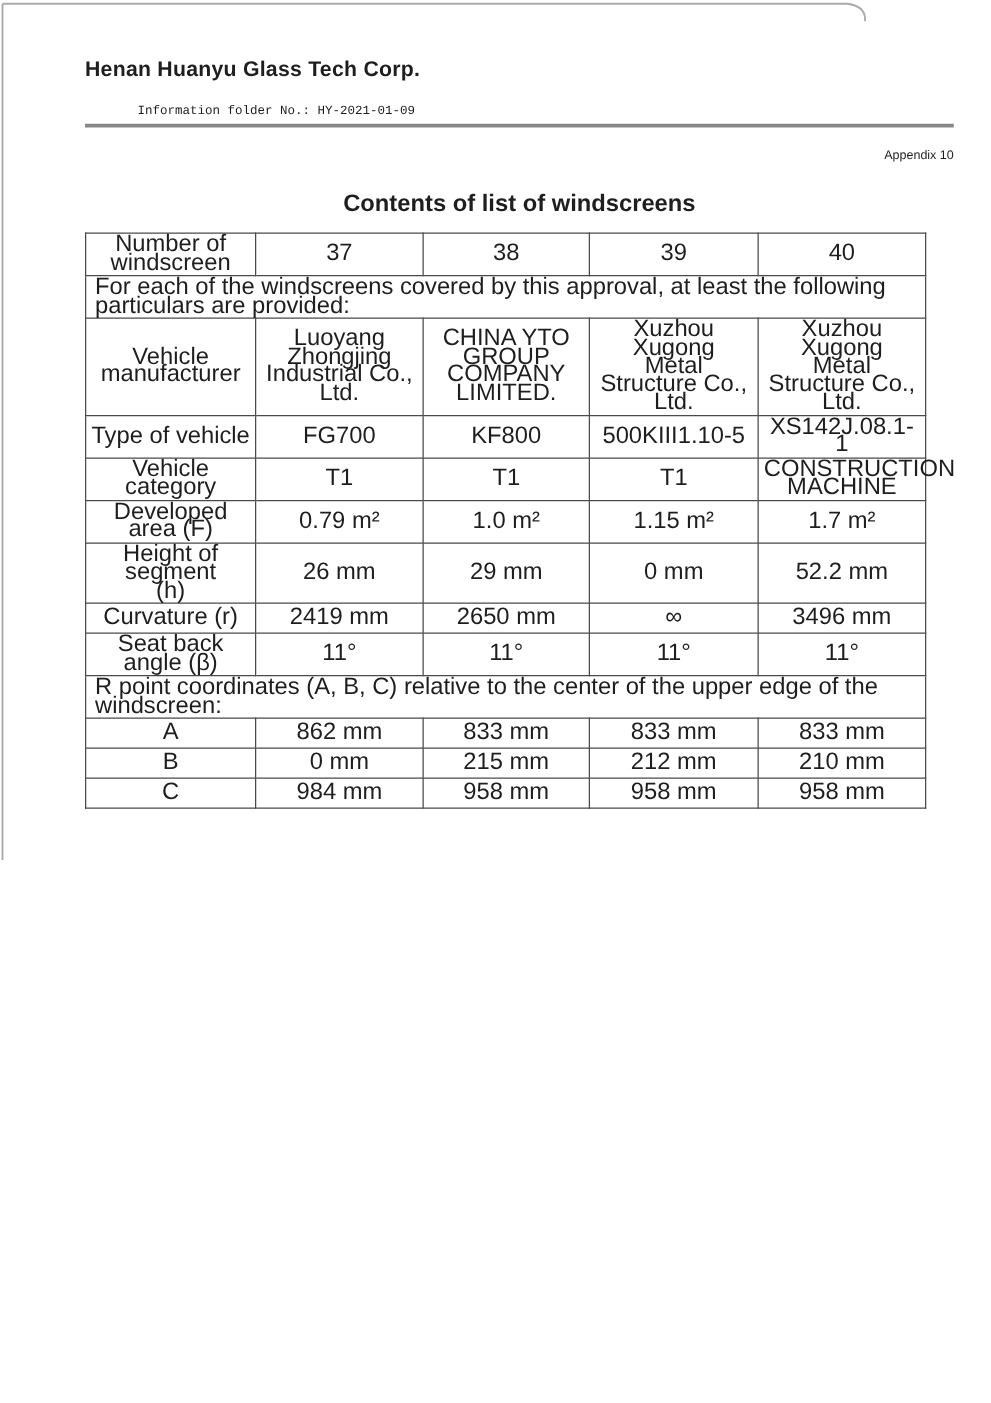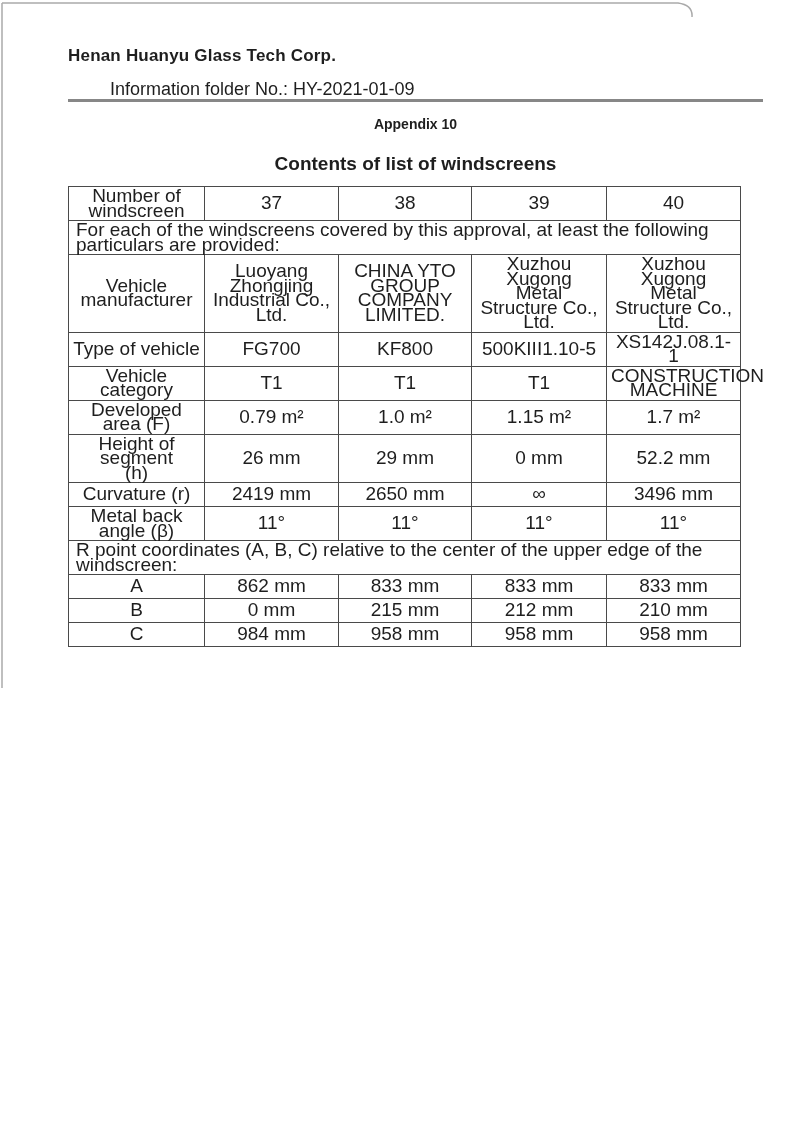--- a/index.html
+++ b/index.html
@@ -20,29 +20,29 @@
   .doc-title {
     margin-top: 46px;
     text-align: left;
     font-size: 17px; font-weight: bold;
     line-height: 20px;
     letter-spacing: 0.2px;
   }
   .info-row {
     margin-top: 16px;
     display: flex; justify-content: space-between; align-items: flex-start;
-    font-size: 18px; line-height: 15px;
+    font-size: 10px; line-height: 15px; font-family: Liberation Mono, monospace;
   }
   .info-left { padding-left: 42px; }
   .info-right { text-align: right; padding-right: 10px; }
   .info-right div + div { margin-top: 1px; }
   .rule { margin-top: 2px; height: 3px; background: #878787; }
   .appendix-title {
-    margin-top: 15px; text-align: center;
-    font-size: 14px; font-weight: bold; line-height: 15px;
+    margin-top: 15px; text-align: right;
+    font-size: 10px; font-weight: normal; line-height: 15px;
   }
   .doc-subtitle {
     margin-top: 24px; text-align: center;
     font-size: 19px; font-weight: bold; line-height: 15px;
   }
   table.ws {
     border-collapse: collapse;
     table-layout: fixed;
     margin: 15px 0 0 68px;
     width: 672px;
@@ -145,21 +145,21 @@
       <td>52.2 mm</td>
     </tr>
     <tr>
       <td>Curvature (r)</td>
       <td>2419 mm</td>
       <td>2650 mm</td>
       <td>∞</td>
       <td>3496 mm</td>
     </tr>
     <tr>
-      <td>Metal back angle (β)</td>
+      <td>Seat back angle (β)</td>
       <td>11°</td>
       <td>11°</td>
       <td>11°</td>
       <td>11°</td>
     </tr>
     <tr>
       <td class="span-cell" colspan="5">R point coordinates (A, B, C) relative to the center of the upper edge of the windscreen:</td>
     </tr>
     <tr>
       <td>A</td>

